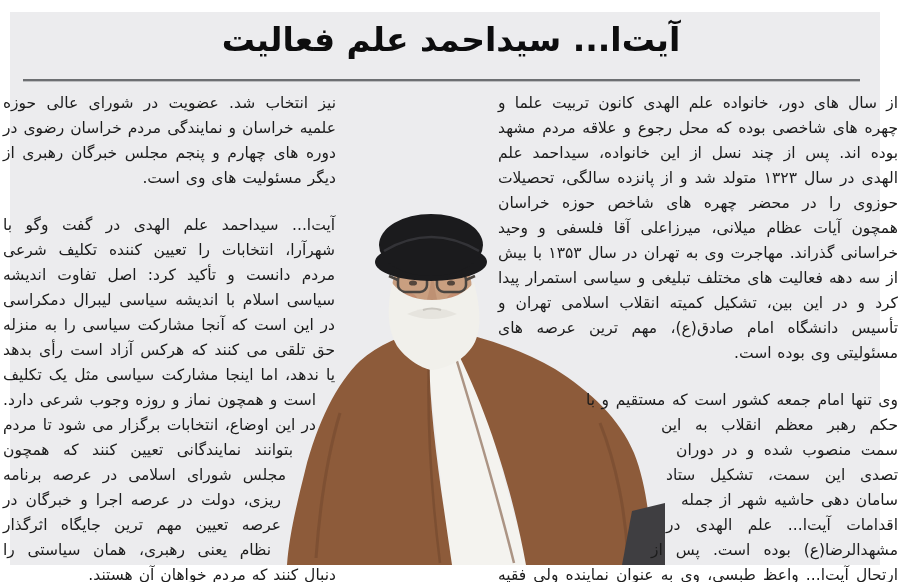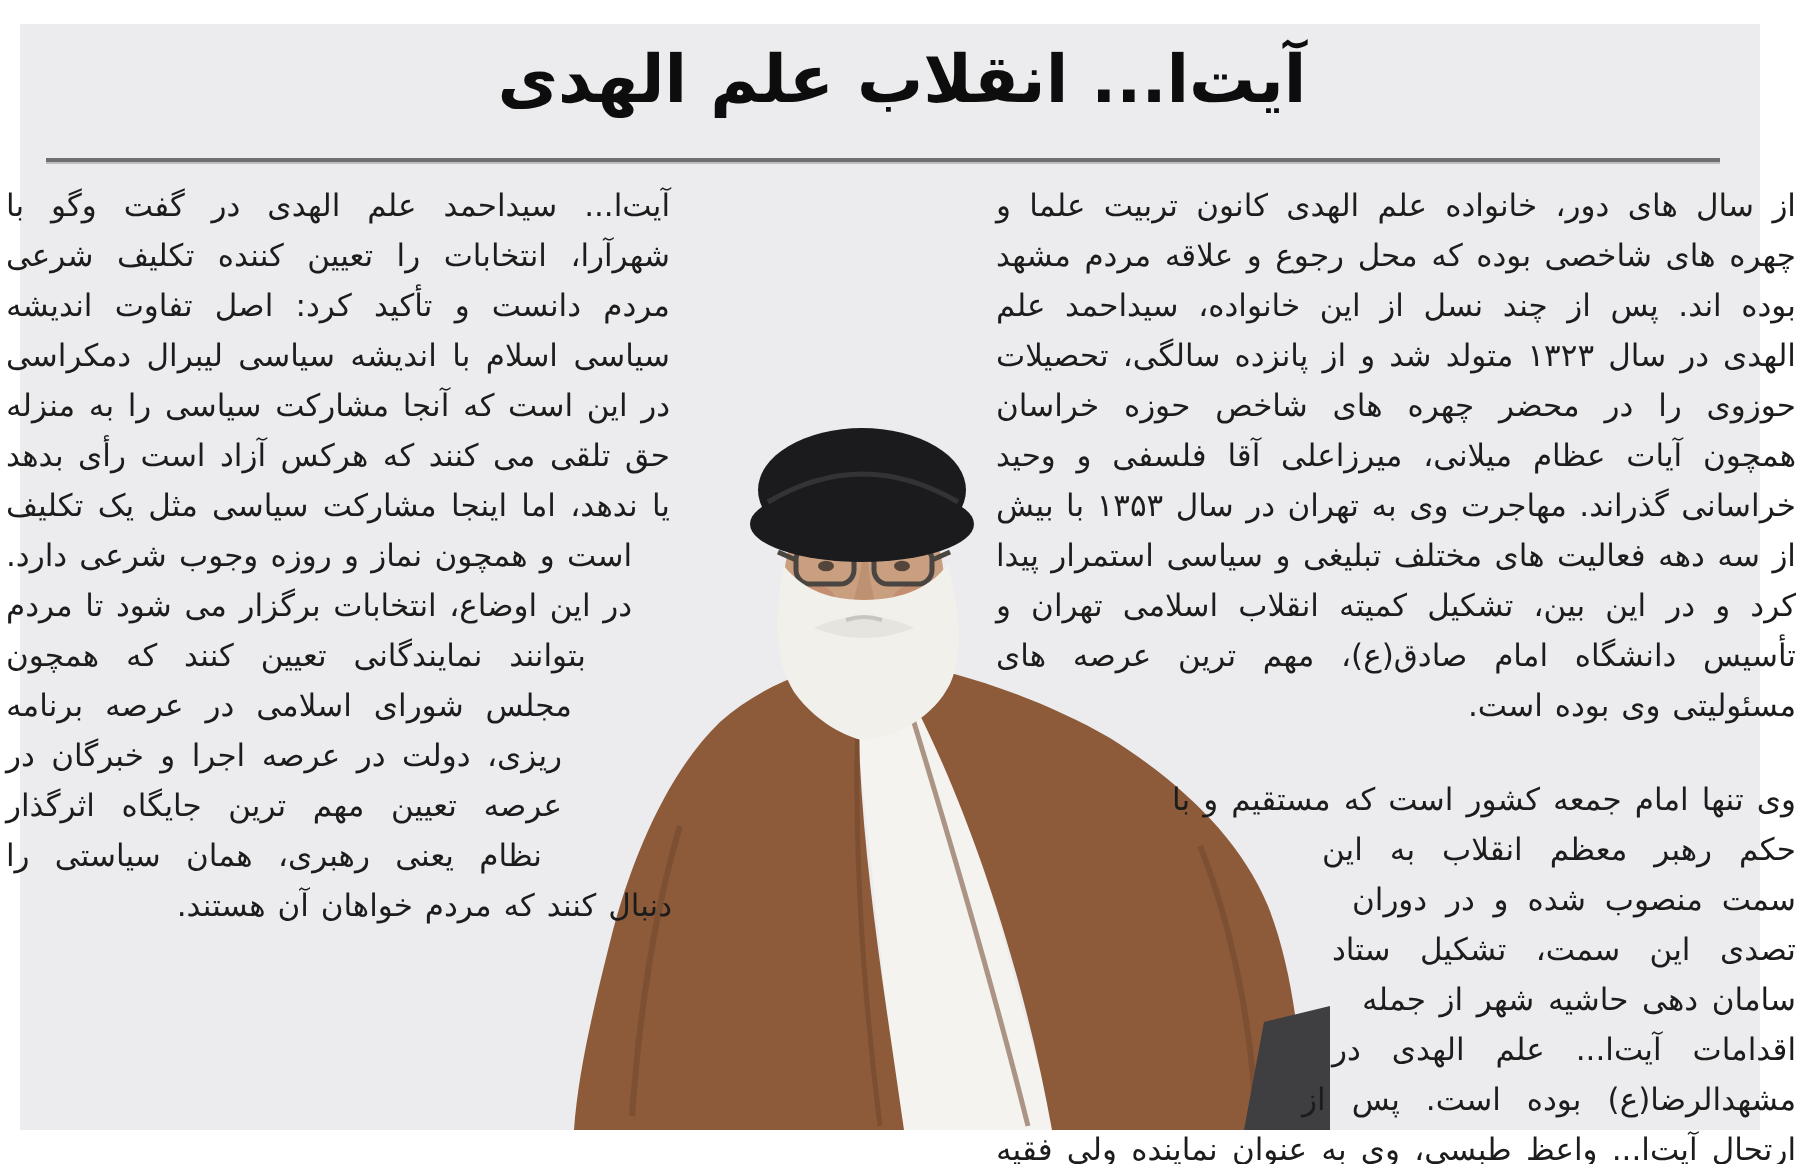--- a/index.html
+++ b/index.html
@@ -36,21 +36,21 @@
     position:absolute;left:280px;top:213px;width:385px;height:352px;z-index:1;
   }
 </style>
 </head>
 <body>
 
 <div class="page">
 
   <div class="block"></div>
 
-  <div class="title">آیت‌ا... انقلاب علم الهدی</div>
+  <div class="title">آیت‌ا... سیداحمد علم فعالیت</div>
 
   <div class="rule"></div>
 
   <svg class="photo" viewBox="0 0 385 352" aria-hidden="true">
 
     <polygon points="145,122 185,122 248,352 170,352" fill="#f4f3ef"></polygon>
 
     <path d="M150,117 C122,121 98,132 80,148 C57,170 37,210 25,258 C16,294 9,324 7,352 L172,352 C160,268 146,185 150,117 Z" fill="#8d5b3a"></path>
 
     <path d="M165,117 C198,122 240,136 275,156 C310,178 340,206 354,240 C366,270 371,310 372,352 L246,352 C230,263 198,172 165,117 Z" fill="#8d5b3a"></path>
@@ -106,20 +106,23 @@
       <span class="sp l" style="width:168px"></span>
       <span class="sp l" style="width:183px"></span>
       <span class="sp l" style="width:168px"></span>
       <span class="sp l" style="width:153px"></span>
       <span>وی تنها امام جمعه کشور است که مستقیم و با حکم رهبر معظم انقلاب به این سمت منصوب شده و در دوران تصدی این سمت، تشکیل ستاد سامان دهی حاشیه شهر از جمله اقدامات آیت‌ا... علم الهدی در مشهدالرضا(ع) بوده است. پس از ارتحال آیت‌ا... واعظ طبسی، وی به عنوان نماینده ولی فقیه در استان</span>
     </p>
   </div>
 
   <div class="col col-left">
     <p>
+      <span>نیز انتخاب شد. عضویت در شورای عالی حوزه علمیه خراسان و نمایندگی مردم خراسان رضوی در دوره های چهارم و پنجم مجلس خبرگان رهبری از دیگر مسئولیت های وی است.</span>
+    </p>
+    <p>
       <span class="sp r" style="width:1px"></span>
       <span class="sp r" style="width:1px"></span>
       <span class="sp r" style="width:1px"></span>
       <span class="sp r" style="width:1px"></span>
       <span class="sp r" style="width:1px"></span>
       <span class="sp r" style="width:1px"></span>
       <span class="sp r" style="width:1px"></span>
       <span class="sp r" style="width:20px"></span>
       <span class="sp r" style="width:20px"></span>
       <span class="sp r" style="width:43px"></span>

